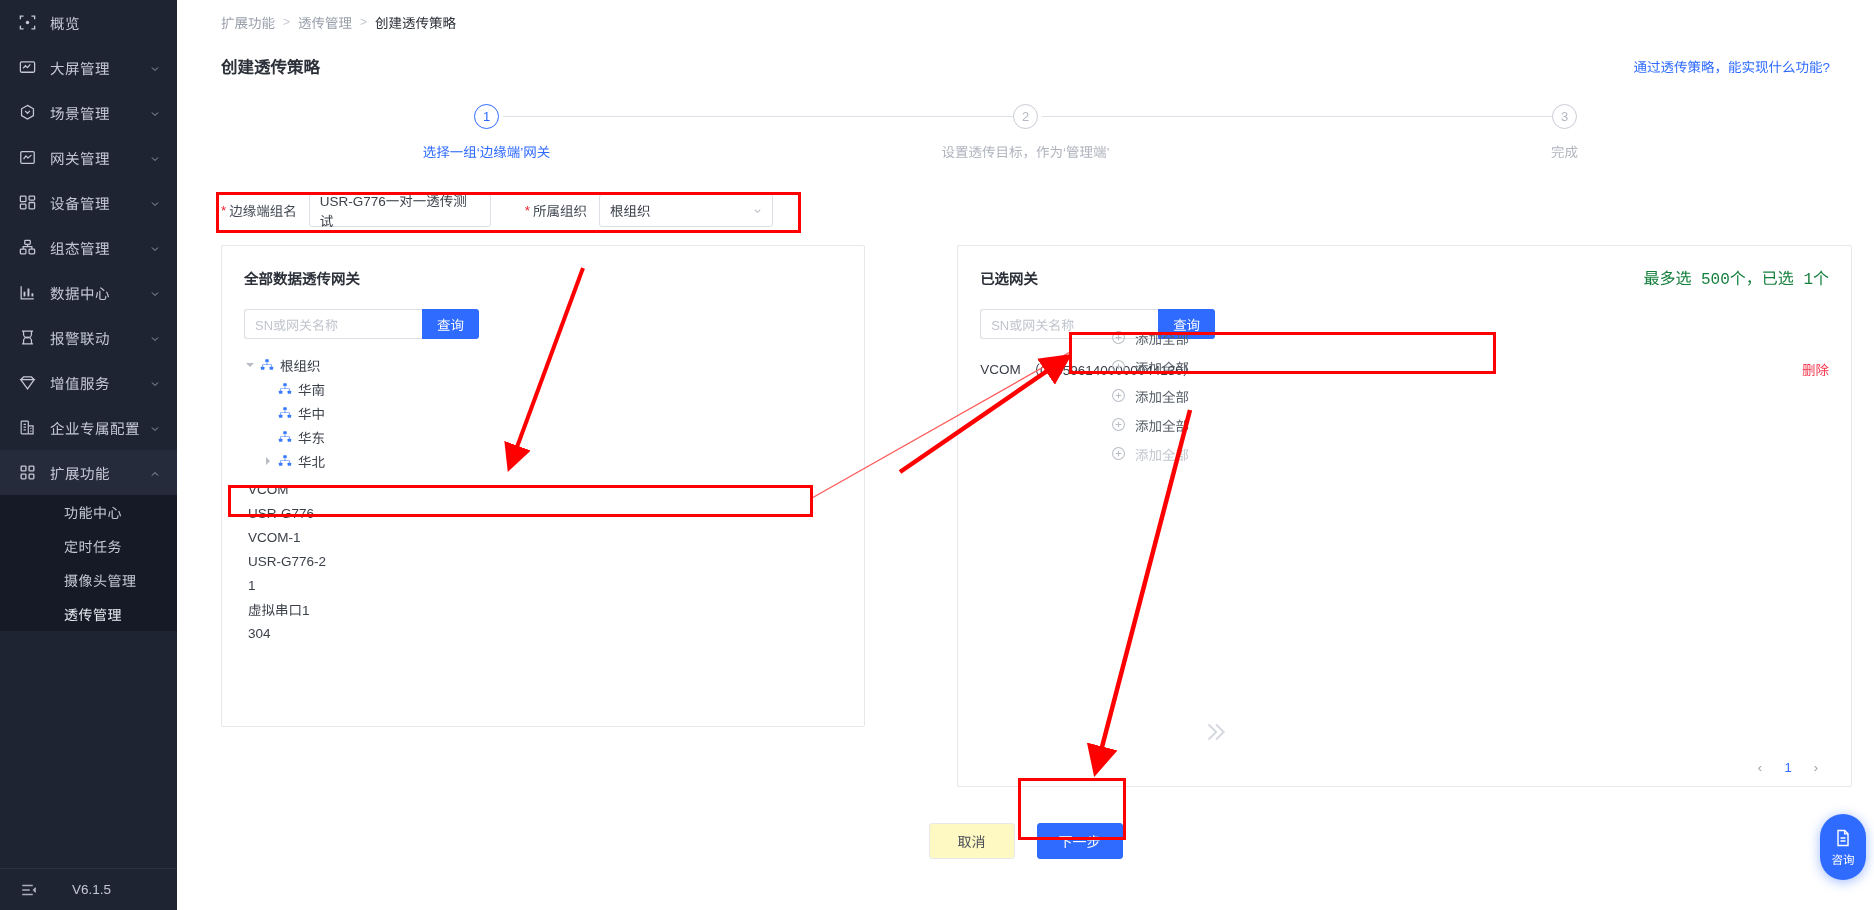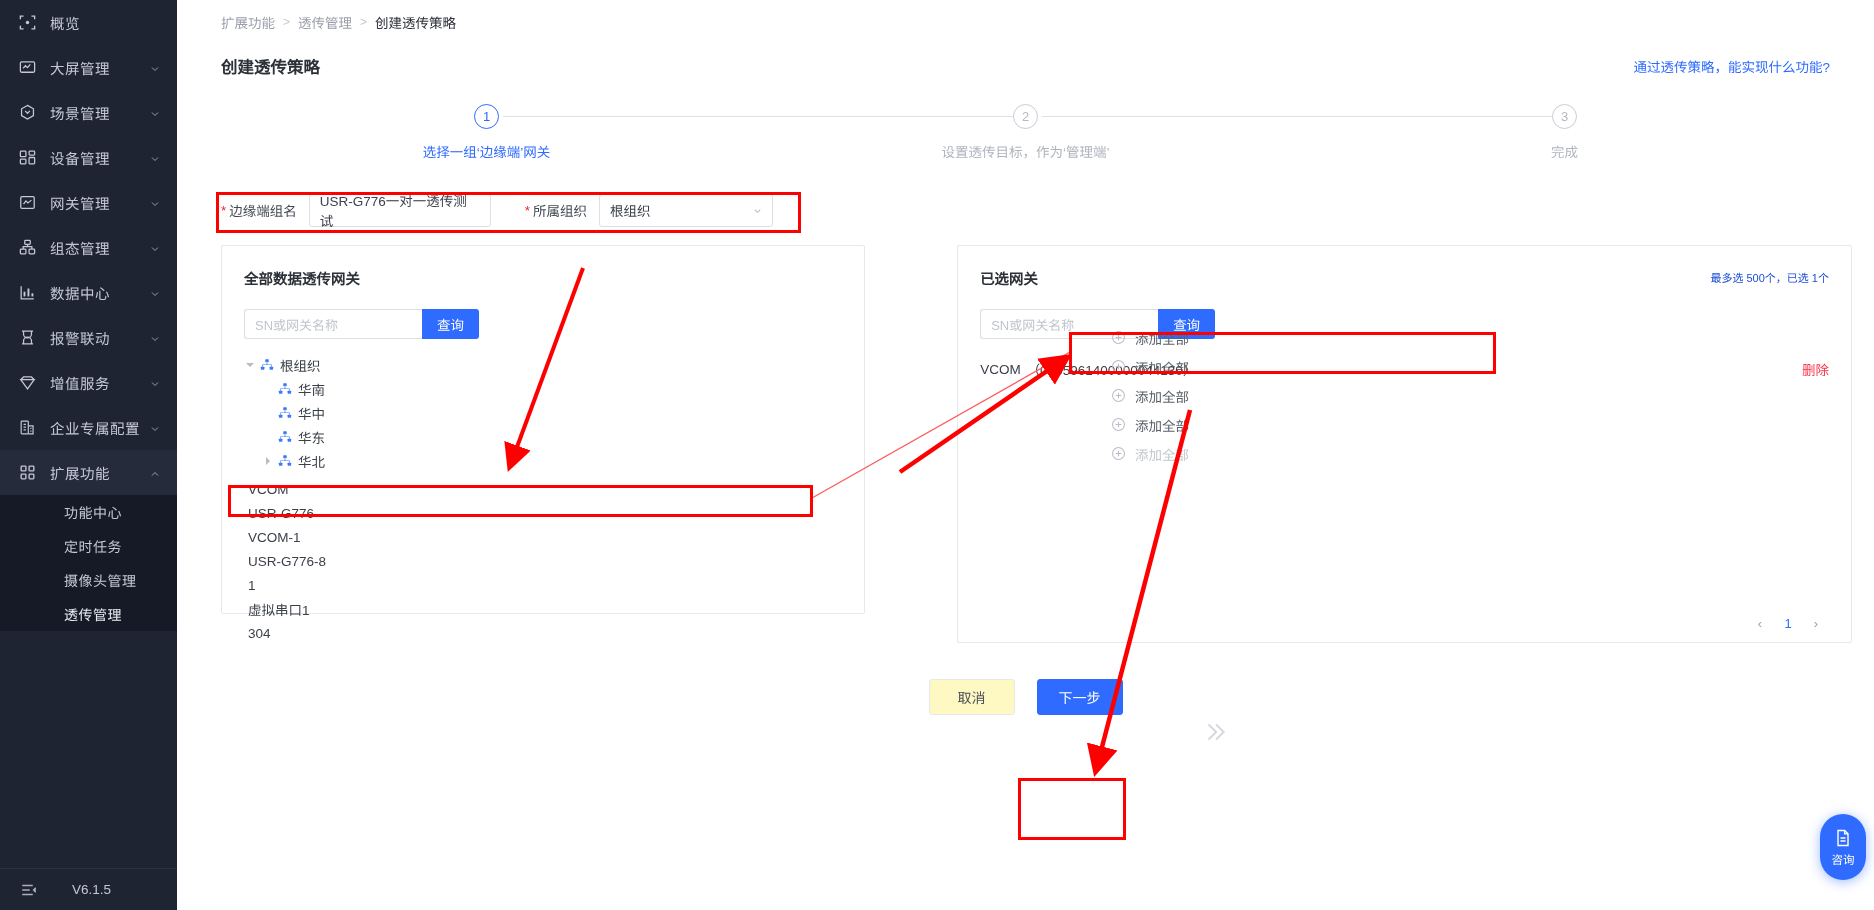--- a/index.html
+++ b/index.html
@@ -109,27 +109,27 @@
     width: 11px; height: 11px; color: #b8bcc4;
   }
   .fld.second { margin-left: 34px; }
 
   
   .transfer { display: flex; margin: 18px 0 0 0; padding-left: 22px; position: relative; }
   .panel {
     border: 1px solid #e6e8eb; background: #fff; border-radius: 2px;
     position: relative;
   }
-  .panel-left { width: 755px; height: 369px; padding: 18px 16px 0 0; }
-  .panel-right { width: 1053px; height: 398px; margin-left: 92px; padding: 18px 0 0 0; }
+  .panel-left { width: 755px; height: 482px; padding: 18px 16px 0 0; }
+  .panel-right { width: 1053px; height: 542px; margin-left: 92px; padding: 18px 0 0 0; }
   .panel-head {
     display: flex; align-items: center; padding: 0 22px; height: 26px;
   }
   .panel-title { font-size: 14.5px; font-weight: bold; color: #2c3038; }
-  .panel-meta { margin-left: auto; font-size: 11px; color: #1d4ed8; }
+  .panel-meta { margin-left: auto; font-size: 16px; color: #15803d; font-family: Liberation Mono, monospace; }
 
   .search-row { display: flex; align-items: center; padding: 0 22px; margin-top: 19px; }
   .search-inp {
     height: 30px; border: 1px solid #dcdfe6; border-right: none; border-radius: 3px 0 0 3px;
     padding: 0 10px; font-size: 13px; color: #3a3f48; background: #fff;
     display: flex; align-items: center;
   }
   .search-inp .ph { color: #c0c4cc; }
   .search-inp.left-w { width: 178px; }
   .search-inp.right-w { width: 178px; }
@@ -257,42 +257,42 @@
         <span class="chev">
           <svg viewBox="0 0 24 24" width="12" height="12" fill="none" stroke="currentColor" stroke-width="2">
               <path d="M6 9l6 6 6-6"></path>
             </svg>
         </span>
       </div>
 
       <div class="nav-item">
         <span class="ic">
           <svg viewBox="0 0 24 24" width="19" height="19" fill="none" stroke="currentColor" stroke-width="1.6">
+            <rect x="3.5" y="4.5" width="17" height="15" rx="1.5"></rect>
+              <path d="M7 14l3-4 2.5 2.5L17 9"></path>
+          </svg>
+        </span>
+        <span class="lbl">网关管理</span>
+        <span class="chev">
+          <svg viewBox="0 0 24 24" width="12" height="12" fill="none" stroke="currentColor" stroke-width="2">
+              <path d="M6 9l6 6 6-6"></path>
+            </svg>
+        </span>
+      </div>
+
+      <div class="nav-item">
+        <span class="ic">
+          <svg viewBox="0 0 24 24" width="19" height="19" fill="none" stroke="currentColor" stroke-width="1.6">
             <rect x="3" y="4" width="7" height="7" rx="1"></rect>
               <rect x="14" y="4" width="7" height="5" rx="1"></rect>
             <rect x="3" y="14" width="7" height="6" rx="1"></rect>
               <rect x="14" y="12" width="7" height="8" rx="1"></rect>
           </svg>
         </span>
         <span class="lbl">设备管理</span>
-        <span class="chev">
-          <svg viewBox="0 0 24 24" width="12" height="12" fill="none" stroke="currentColor" stroke-width="2">
-              <path d="M6 9l6 6 6-6"></path>
-            </svg>
-        </span>
-      </div>
-
-      <div class="nav-item">
-        <span class="ic">
-          <svg viewBox="0 0 24 24" width="19" height="19" fill="none" stroke="currentColor" stroke-width="1.6">
-            <rect x="3.5" y="4.5" width="17" height="15" rx="1.5"></rect>
-              <path d="M7 14l3-4 2.5 2.5L17 9"></path>
-          </svg>
-        </span>
-        <span class="lbl">网关管理</span>
         <span class="chev">
           <svg viewBox="0 0 24 24" width="12" height="12" fill="none" stroke="currentColor" stroke-width="2">
               <path d="M6 9l6 6 6-6"></path>
             </svg>
         </span>
       </div>
 
       <div class="nav-item">
         <span class="ic">
           <svg viewBox="0 0 24 24" width="19" height="19" fill="none" stroke="currentColor" stroke-width="1.6">
@@ -559,21 +559,21 @@
                 </svg>
               </span>
               <span>华北</span>
             </div>
           </div>
 
           <div class="gw-list">
             <div class="gw-item">VCOM</div>
             <div class="gw-item">USR-G776</div>
             <div class="gw-item">VCOM-1</div>
-            <div class="gw-item">USR-G776-8</div>
+            <div class="gw-item">USR-G776-2</div>
             <div class="gw-item">1</div>
             <div class="gw-item">虚拟串口1</div>
             <div class="gw-item">304</div>
           </div>
         </div>
 
         <div class="panel panel-right">
           <div class="panel-head">
             <span class="panel-title">已选网关</span>
             <span class="panel-meta">最多选 500个，已选 1个</span>

